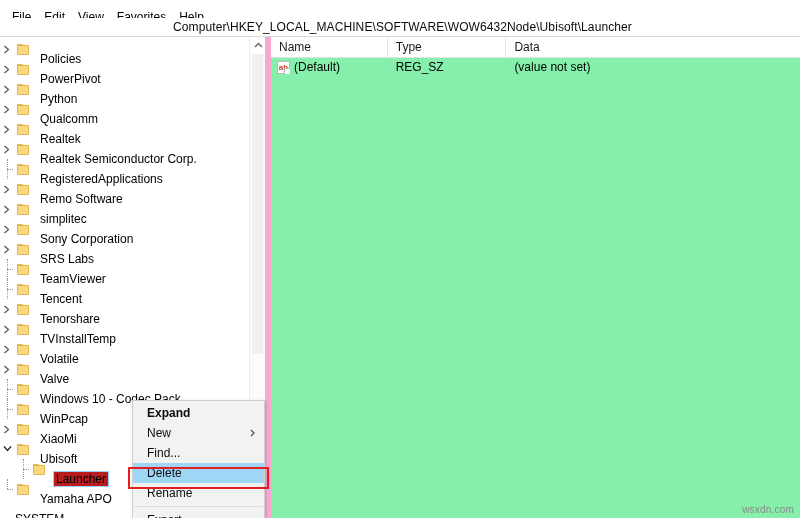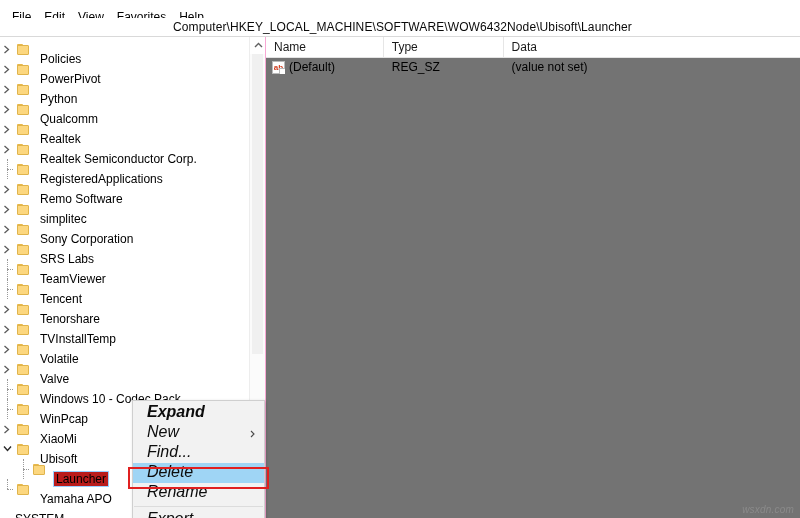--- a/index.html
+++ b/index.html
@@ -68,22 +68,22 @@
   .splitter {
     position: absolute;
     left: 249px; top: 37px;
     width: 16px; height: 481px;
     background: #ffffff;
   }
   .list-pane {
     position: absolute;
     left: 265px; top: 37px;
     width: 535px; height: 481px;
-    background: #737373;
-    border-left: 1px solid #f9a8d4;
+    background: #86efac;
+    border-left: 6px solid #f9a8d4;
     overflow: hidden;
   }
 
   
   .tree {
     position: relative;
     padding-top: 2px;
   }
   .tree-row {
     position: relative;
@@ -257,26 +257,25 @@
     background: #f2f2f2;
     border: 1px solid #cfcfcf;
     box-shadow: 1px 1px 3px rgba(0,0,0,0.18);
     padding: 2px 0 0 0;
     z-index: 50;
   }
   .ctx-item {
     position: relative;
     height: 20px;
     display: flex;
-    align-items: flex-start;
+    align-items: center;
     padding-left: 14px;
-    font-size: 16px;
+    font-size: 12px;
     color: #0c0c0c;
     white-space: nowrap;
-    font-style: italic;
   }
   .ctx-item.bold { font-weight: bold; }
   .ctx-item.hl {
     background: #9fd5f5;
   }
   .ctx-item .arrow {
     position: absolute;
     right: 9px;
     top: 50%;
     transform: translateY(-50%);
@@ -297,21 +296,20 @@
     pointer-events: none;
   }
 
   
   .watermark {
     position: absolute;
     right: 6px; bottom: 3px;
     font-size: 10px;
     color: #8a8a8a;
     letter-spacing: 0.2px;
-    font-style: italic;
   }
 </style>
 </head>
 <body>
 
 <div id="app">
 
   <div class="menubar">
     <div class="mi">File</div>
     <div class="mi">Edit</div>

